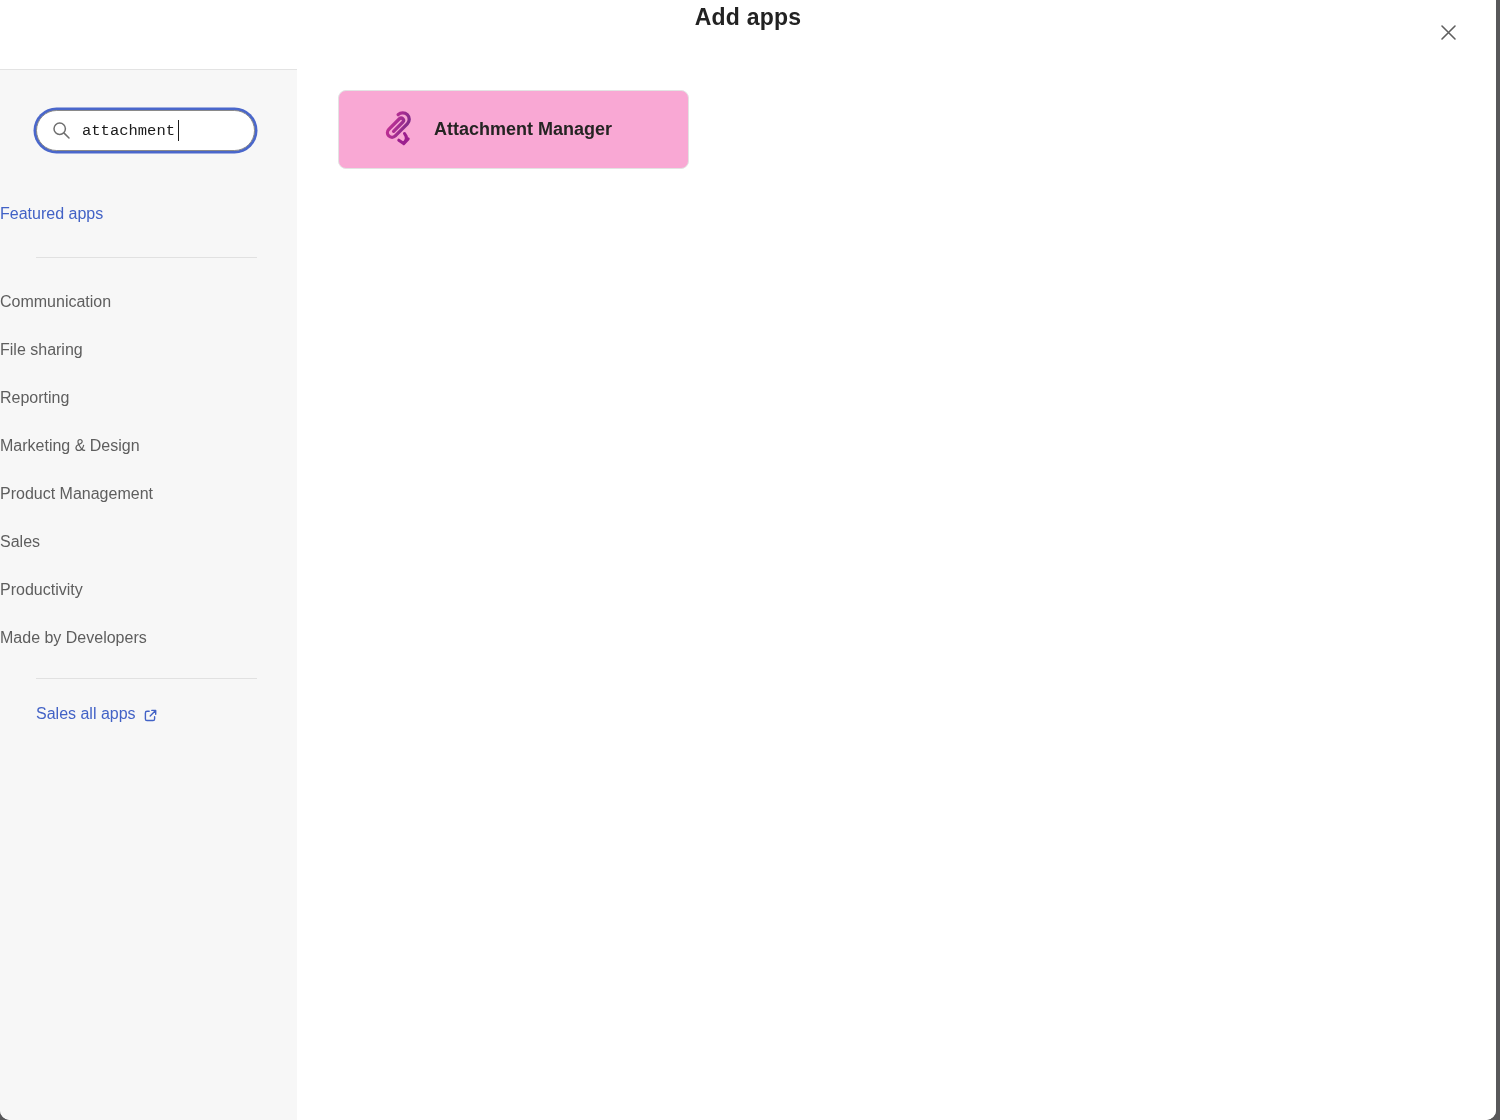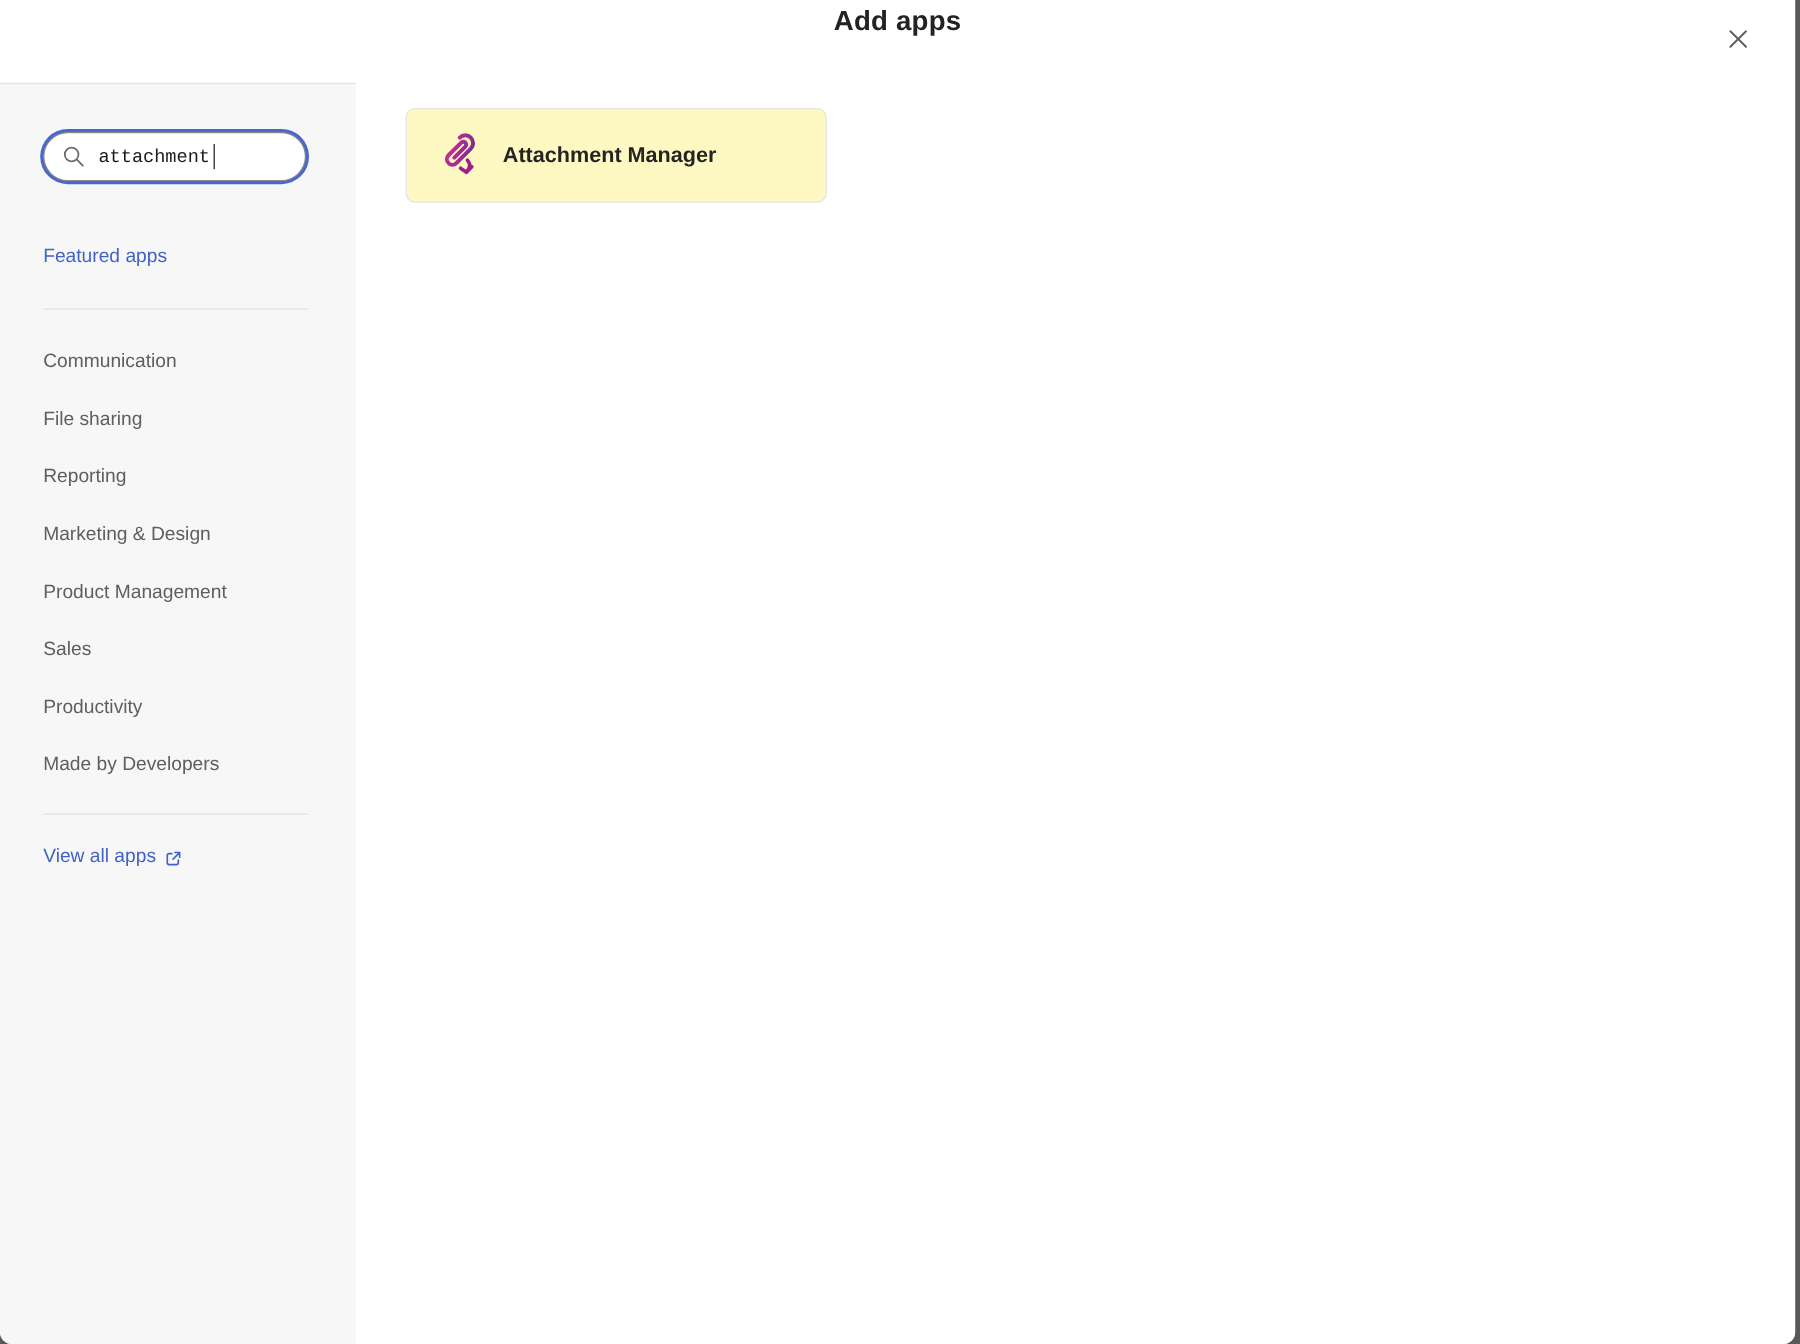--- a/index.html
+++ b/index.html
@@ -90,21 +90,20 @@
     margin-left: 3px;
     animation: blink 1.1s steps(1) infinite;
   }
   @keyframes blink { 50% { opacity: 0; } }
 
   .nav { margin-top: 39px; }
   .nav-item {
     height: 48px;
     display: flex;
     align-items: center;
-    padding-left: 36px;
     font-size: 16px;
     color: #5e5e5e;
     cursor: pointer;
   }
   .nav-item.selected { color: #4262c6; }
   .divider {
     height: 1px;
     background: #e1e1e1;
     margin: 19px 40px 20px 36px;
   }
@@ -135,24 +134,24 @@
     color: #242424;
     line-height: 29px;
   }
   .result-card {
     margin: 21px 0 0 41px;
     width: 351px;
     height: 79px;
     box-sizing: border-box;
     border: 1px solid #e3e3e3;
     border-radius: 8px;
-    background: #fef9c3;
-    display: flex;
-    align-items: center;
-    padding-left: 21px;
+    background: #f9a8d4;
+    display: flex;
+    align-items: center;
+    padding-left: 36px;
     cursor: pointer;
   }
   .app-icon { flex: 0 0 auto; display: flex; }
   .app-name {
     margin-left: 17px;
     font-size: 18px;
     font-weight: 700;
     color: #252423;
   }
 </style>
@@ -213,21 +212,21 @@
       <div class="nav-item">
         <span>Productivity</span>
       </div>
       <div class="nav-item">
         <span>Made by Developers</span>
       </div>
 
       <div class="divider second"></div>
 
       <div class="view-all">
-        <span>View all apps</span>
+        <span>Sales all apps</span>
         <span style="display:flex; margin-top:2px;">
           <svg width="15" height="15" viewBox="0 0 15 15">
             <path d="M6.2 3.3 H4 a1.6 1.6 0 0 0 -1.6 1.6 v6 a1.6 1.6 0 0 0 1.6 1.6 h6 a1.6 1.6 0 0 0 1.6 -1.6 V8.7" fill="none" stroke="#4262c6" stroke-width="1.4" stroke-linecap="round"></path>
             <path d="M8.8 2.4 h3.9 v3.9 M12.5 2.6 L7.2 7.9" fill="none" stroke="#4262c6" stroke-width="1.4" stroke-linecap="round" stroke-linejoin="round"></path>
           </svg>
         </span>
       </div>
     </div>
   </div>
 

